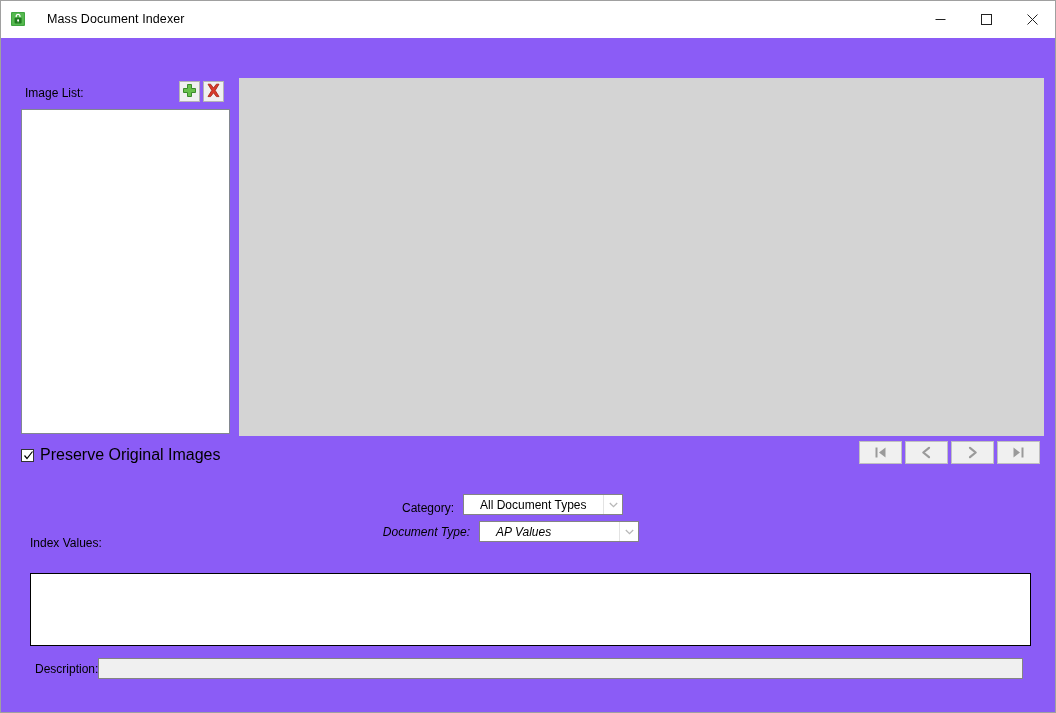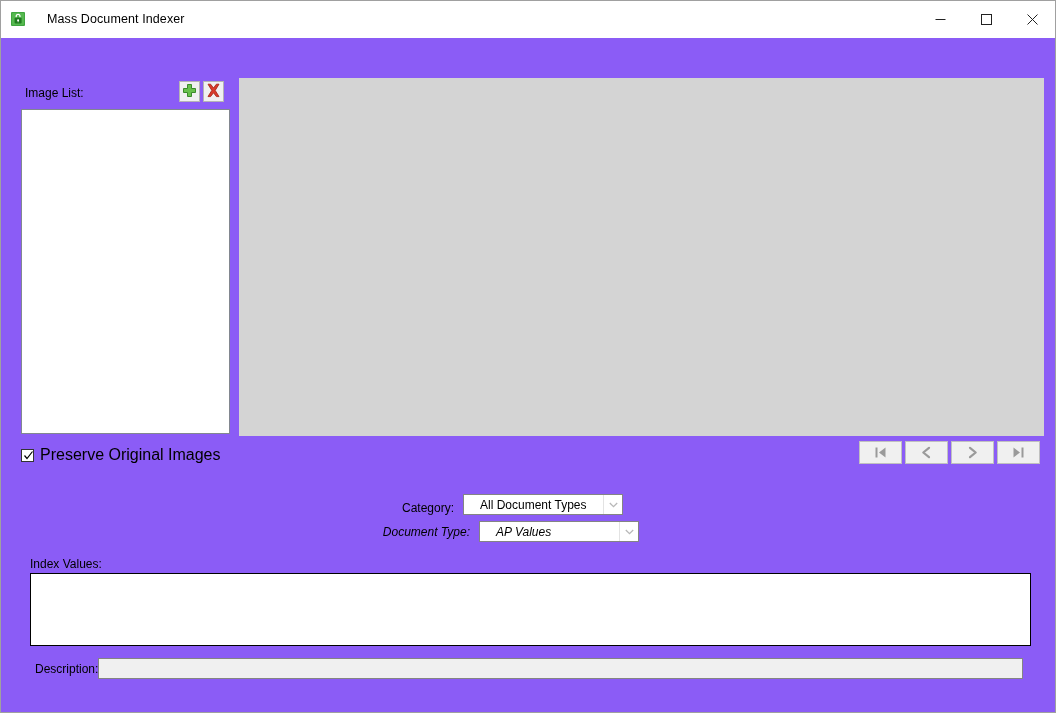--- a/index.html
+++ b/index.html
@@ -213,21 +213,21 @@
     justify-content: center;
     border-left: 1px solid #e3e3e3;
     background: #ffffff;
     flex: 0 0 auto;
   }
 
   
   .indexvalues-label {
     position: absolute;
     left: 29px;
-    top: 519px;
+    top: 498px;
     font-size: 12px;
   }
   .indexvalues-box {
     position: absolute;
     left: 29px;
     top: 535px;
     width: 1001px;
     height: 73px;
     box-sizing: border-box;
     background: #ffffff;

